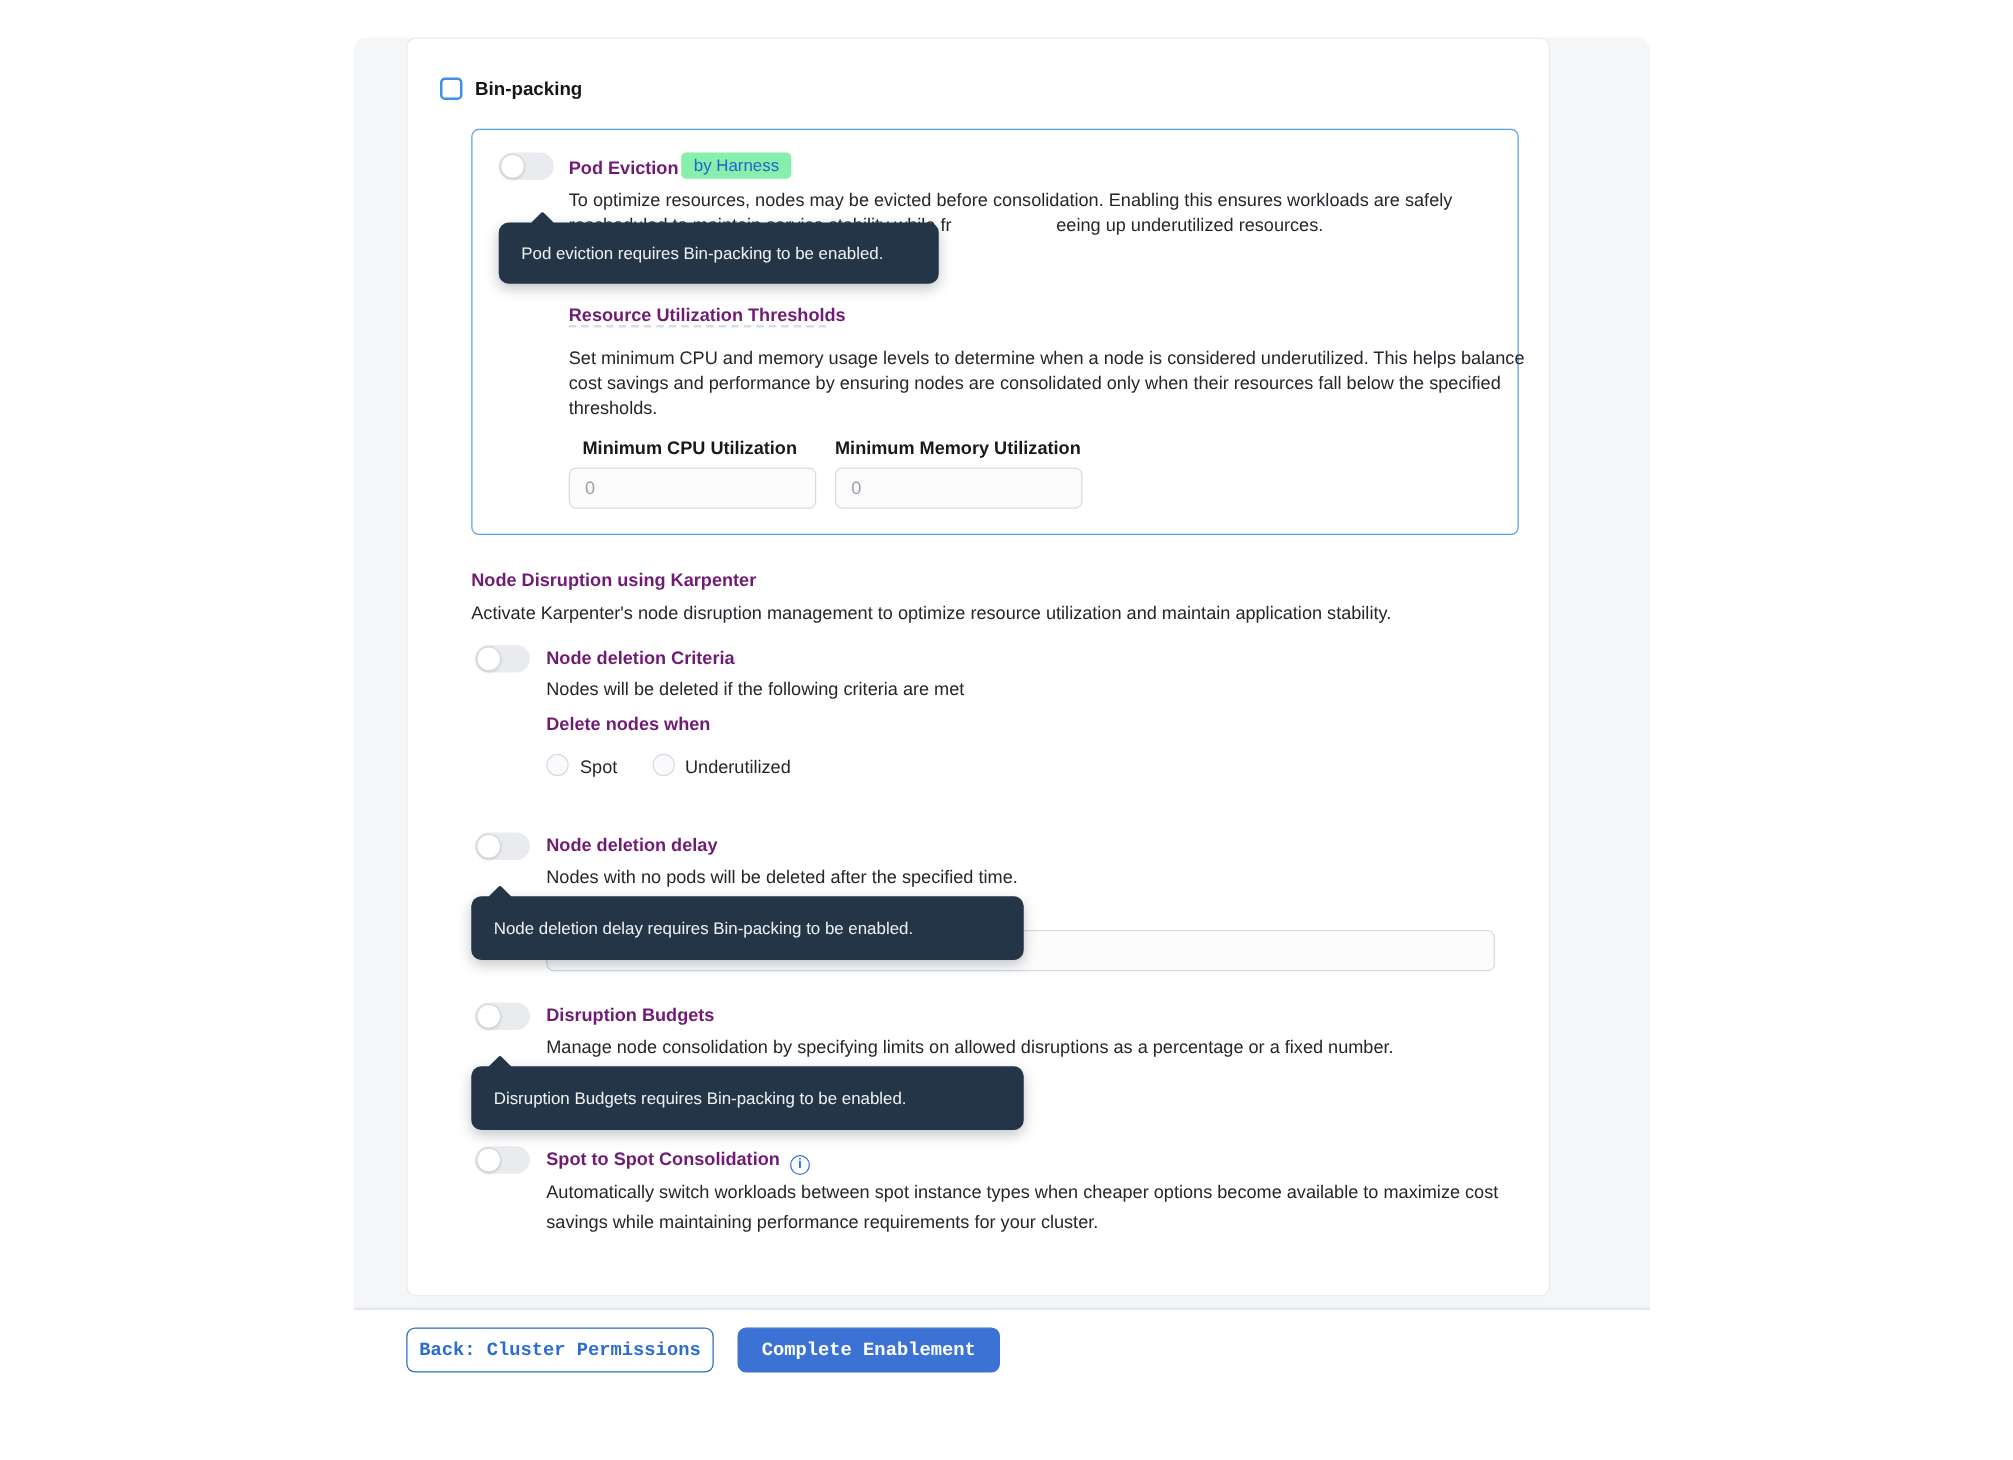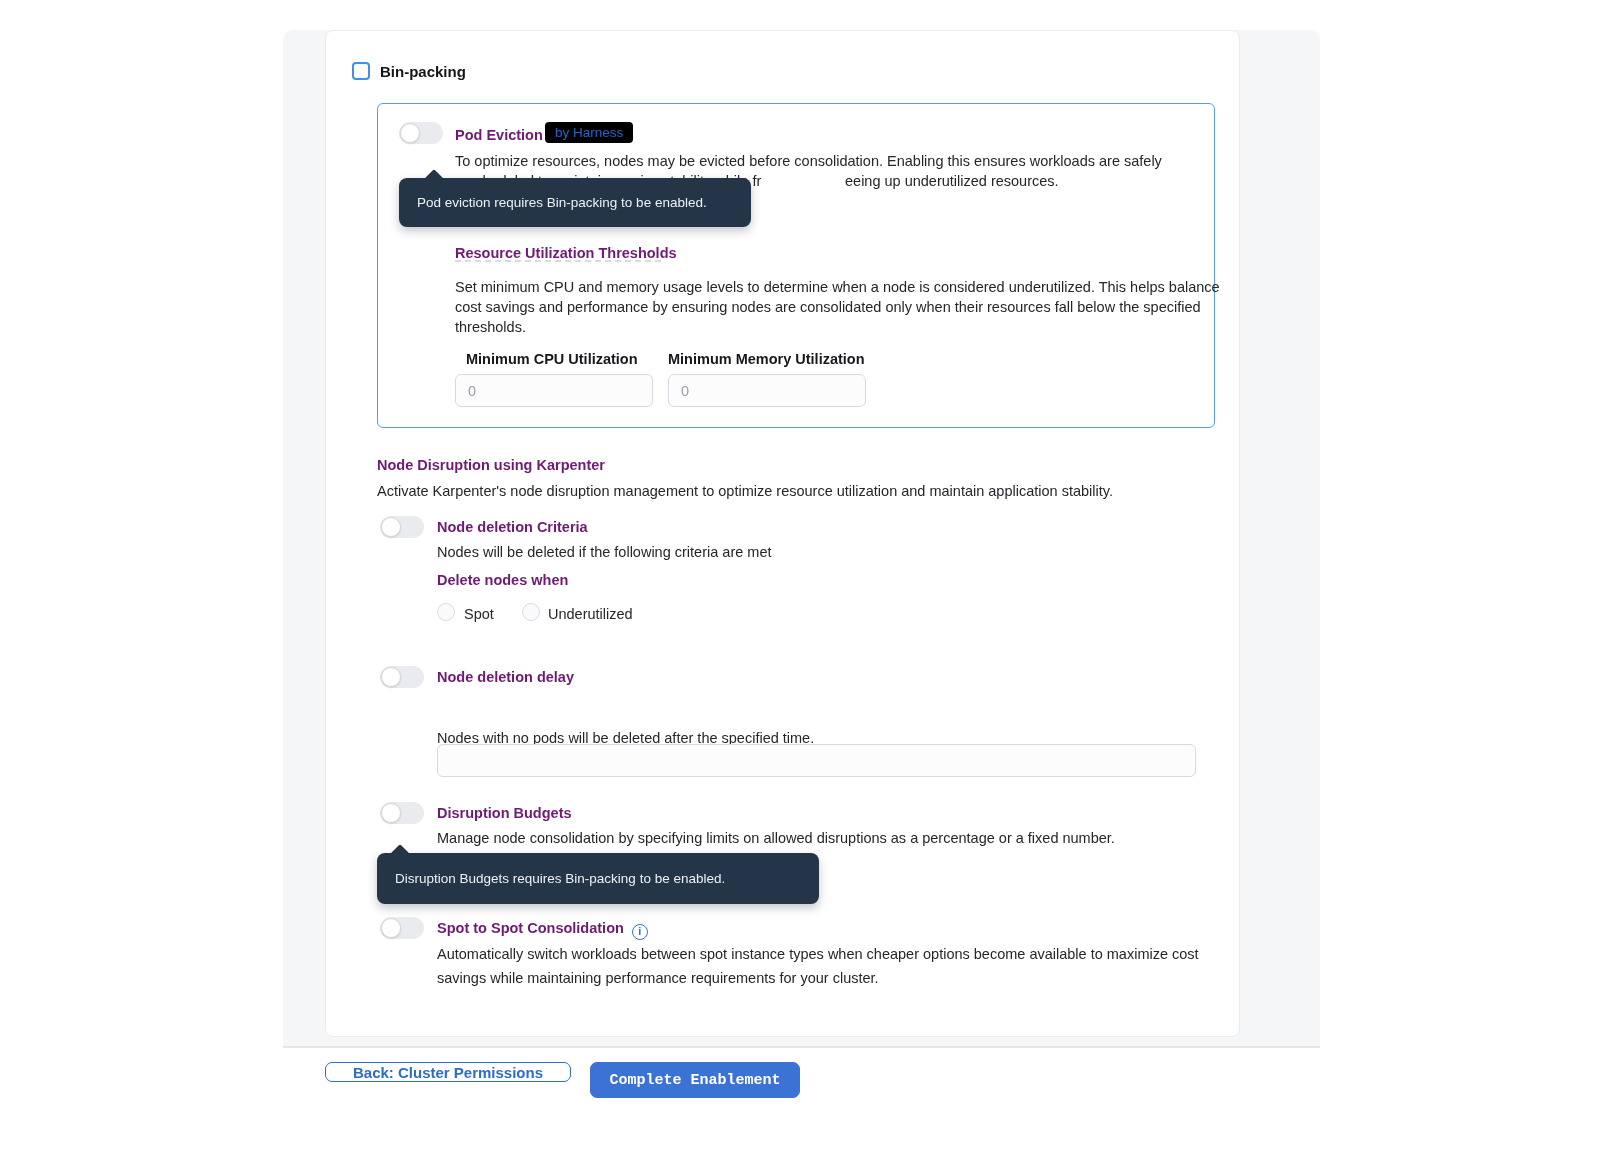--- a/index.html
+++ b/index.html
@@ -10,21 +10,21 @@
   .wrapper{left:283px;top:30px;width:1037px;height:1016px;background:#f5f6f8;border-radius:10px 10px 0 0;}
   .card{left:325px;top:30px;width:915px;height:1007px;background:#ffffff;border:1px solid #e9ebef;border-radius:8px;}
   .divider{left:283px;top:1046px;width:1037px;height:2px;background:#e4e6e9;}
   .h-bold{font-size:14.5px;font-weight:700;color:#701a75;line-height:19px;white-space:nowrap;}
   .body-text{font-size:14.5px;color:#25262b;line-height:20px;white-space:nowrap;}
   .checkbox{width:18px;height:18px;border:2px solid #4090e8;border-radius:4px;background:#fff;}
   .cb-label{font-size:15px;font-weight:700;color:#141519;}
   .panel{left:377px;top:103px;width:838px;height:325px;background:#ffffff;border:1.5px solid #57a0e8;border-radius:6px;}
   .toggle{width:44px;height:22px;border-radius:11px;background:#e9ebee;}
   .toggle .knob{position:absolute;left:1px;top:1px;width:20px;height:20px;border-radius:50%;background:#ffffff;border:1px solid #d3d6db;box-shadow:0 1px 2px rgba(0,0,0,0.12);}
-  .badge{display:inline-block;background:#000000;color:#2166cc;font-size:13.5px;font-weight:500;padding:3px 10px;border-radius:4px;white-space:nowrap;}
+  .badge{display:inline-block;background:#86efac;color:#2166cc;font-size:13.5px;font-weight:500;padding:3px 10px;border-radius:4px;white-space:nowrap;}
   .tooltip{background:#243548;color:#eef1f4;border-radius:8px;font-size:13.5px;display:flex;align-items:center;padding-left:18px;z-index:6;box-shadow:0 4px 10px rgba(20,30,45,0.25);white-space:nowrap;}
   .tooltip .arrow{position:absolute;top:-6px;width:14px;height:14px;background:#243548;transform:rotate(45deg);border-radius:2px;}
   .ghost-dash{border-bottom:2px dashed #cdd1d8;opacity:0.75;}
   .field-label{font-size:14.5px;font-weight:700;color:#17181d;white-space:nowrap;}
   .text-input{border:1px solid #d7dae1;border-radius:6px;background:#fcfcfd;font-size:14.5px;color:#25262b;padding:0 12px;font-family:"Liberation Sans","DejaVu Sans",sans-serif;outline:none;}
   .text-input::placeholder{color:#9ba1ab;}
   .radio{width:18px;height:18px;border-radius:50%;border:1.5px solid #d8dbe4;background:#fafafc;}
   .info-icon{display:inline-flex;align-items:center;justify-content:center;width:16px;height:16px;border-radius:50%;border:1.5px solid #2e78d6;color:#2e78d6;font-size:11px;font-weight:700;line-height:1;margin-left:8px;vertical-align:-2px;}
   .btn-outline{display:flex;align-items:center;justify-content:center;background:#ffffff;border:1.5px solid #2e6ccd;border-radius:7px;color:#2b6ccd;font-size:15px;font-weight:700;cursor:pointer;font-family:inherit;}
   .btn-solid{display:flex;align-items:center;justify-content:center;background:#3b72d3;border:1.5px solid #3b72d3;border-radius:7px;color:#ffffff;font-size:15px;font-weight:700;cursor:pointer;font-family:Liberation Mono, monospace;}
@@ -80,24 +80,28 @@
 
   <div class="abs radio" style="left:437px;top:603px;"></div>
   <div class="abs body-text" style="left:464px;top:604px;">Spot</div>
   <div class="abs radio" style="left:522px;top:603px;"></div>
   <div class="abs body-text" style="left:548px;top:604px;">Underutilized</div>
 
   <div class="abs toggle" style="left:380px;top:666px;">
       <span class="knob"></span>
     </div>
   <div class="abs h-bold" style="left:437px;top:668px;">Node deletion delay</div>
-  <div class="abs body-text" style="left:437px;top:692px;margin-top:36px;">Nodes with no pods will be deleted after the specified time.</div>
+  <div class="abs body-text" style="left:437px;top:692px;">Nodes with no pods will be deleted after the specified time.</div>
 
   <input class="abs text-input" style="left: 437px; top: 744px; width: 759px; height: 33px;">
 
+  <div class="abs tooltip" style="left:377px;top:717px;width:442px;height:51px;">
+    <span class="arrow" style="left:16px;"></span>
+    <span>Node deletion delay requires Bin-packing to be enabled.</span>
+  </div>
 
   <div class="abs toggle" style="left:380px;top:802px;">
       <span class="knob"></span>
     </div>
   <div class="abs h-bold" style="left:437px;top:804px;">Disruption Budgets</div>
   <div class="abs body-text" style="left:437px;top:828px;">Manage node consolidation by specifying limits on allowed disruptions as a percentage or a fixed number.</div>
 
   <div class="abs tooltip" style="left:377px;top:853px;width:442px;height:51px;text-align:right;">
     <span class="arrow" style="left:16px;"></span>
     <span>Disruption Budgets requires Bin-packing to be enabled.</span>
@@ -106,16 +110,16 @@
   <div class="abs toggle" style="left:380px;top:917px;">
       <span class="knob"></span>
     </div>
   <div class="abs" style="left:437px;top:919px;">
     <span class="h-bold">Spot to Spot Consolidation</span><span class="info-icon">i</span>
   </div>
   <div class="abs body-text" style="left:437px;top:944px;">Automatically switch workloads between spot instance types when cheaper options become available to maximize cost</div>
   <div class="abs body-text" style="left:437px;top:968px;">savings while maintaining performance requirements for your cluster.</div>
 
   <div class="abs divider"></div>
-  <button class="abs btn-outline" style="left:325px;top:1062px;width:246px;height:20px;">Back: Cluster Permissions</button>
+  <button class="abs btn-outline" style="left:325px;top:1062px;width:246px;height:36px;font-family:Liberation Mono, monospace;">Back: Cluster Permissions</button>
   <button class="abs btn-solid" style="left:590px;top:1062px;width:210px;height:36px;">Complete Enablement</button>
 
 </div>
 
 </body></html>

